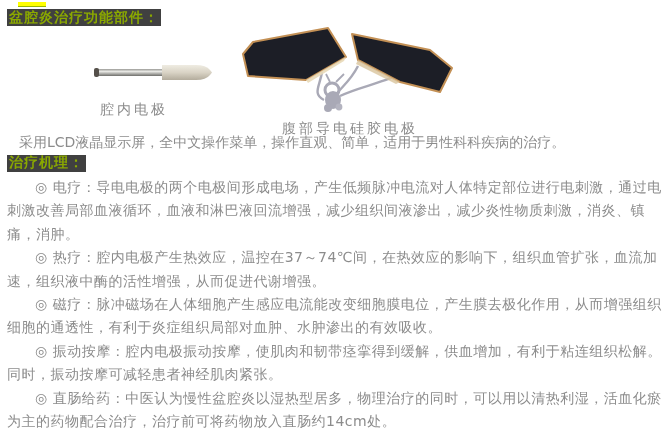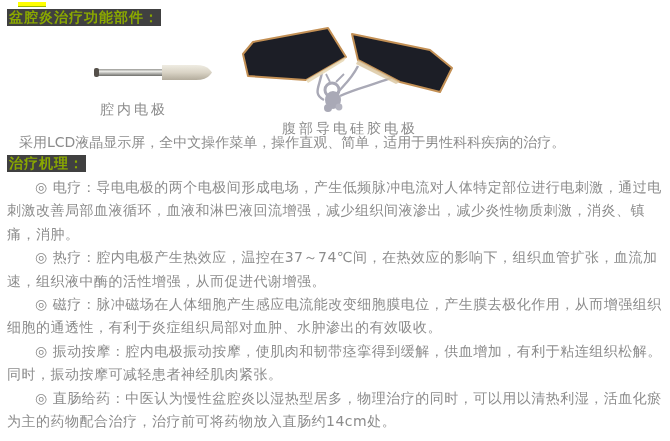--- a/index.html
+++ b/index.html
@@ -10,21 +10,21 @@
   .top-fragment{
     position:absolute;left:18px;top:2px;width:28px;height:5px;background:#ffff00;
     box-shadow:inset 0 -1px 0 #9ab500;
   }
   .hl-heading{
     position:absolute;left:7px;display:inline-block;background:#404040;color:#8aa800;
     font-size:14px;font-weight:bold;line-height:17px;padding:0 2px;letter-spacing:1px;
     white-space:nowrap;
   }
   .h1{top:9px;}
-  .h2{top:155px;}
+  .h2{top:155px;font-family:Liberation Mono, monospace;}
   .fig{position:absolute;}
   .fig-label{
     position:absolute;color:#8c8c8c;font-size:14px;letter-spacing:3px;white-space:nowrap;
     font-family:"DejaVu Serif","Liberation Serif",serif;
   }
   .probe-label{left:100px;top:101px;font-family:Liberation Serif, serif;}
   .pads-label{left:282px;top:111px;margin-top:9px;}
   .bodytext{
     position:absolute;left:19px;width:657px;color:#8c8c8c;font-size:14px;
     line-height:23px;margin:0;

